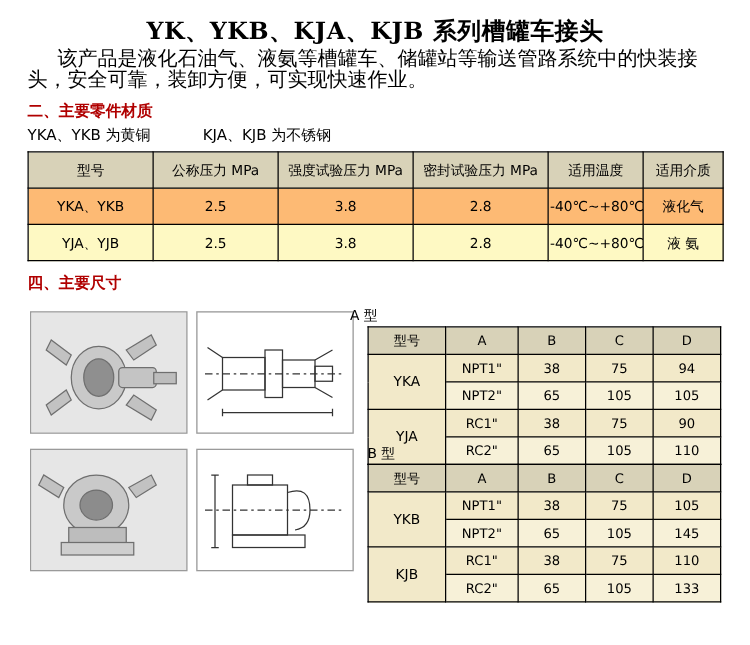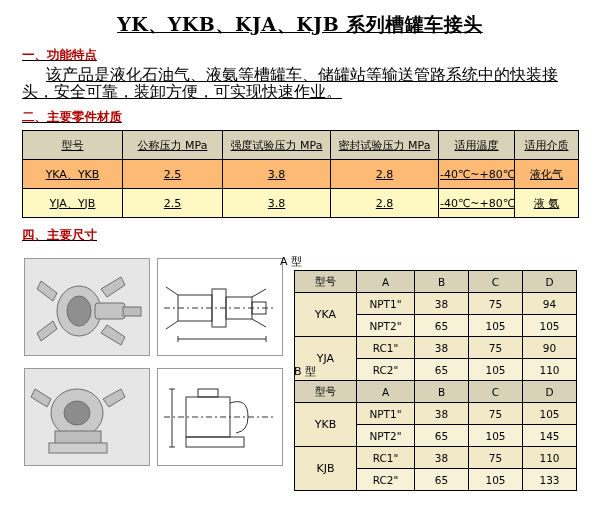--- a/index.html
+++ b/index.html
@@ -12,21 +12,20 @@
     background: #ffffff;
     font-family: "DejaVu Sans", "Liberation Sans", sans-serif;
     color: #000000;
     overflow: hidden;
     position: relative;
   }
   .page {
     position: relative;
     width: 600px;
     height: 516px;
-    text-decoration: underline;
   }
   .title {
     text-align: center;
     font-size: 19px;
     font-weight: bold;
     letter-spacing: 0.5px;
     padding-top: 12px;
     font-family: "DejaVu Serif", "Liberation Serif", serif;
   }
   .section-head {
@@ -136,24 +135,28 @@
   
   .photo svg, .line svg { display: block; }
 </style>
 </head>
 <body>
 
 <div class="page">
 
   <div class="title">YK、YKB、KJA、KJB 系列槽罐车接头</div>
 
-  <div class="section-head">一、功能特点</div>
   <div class="para">该产品是液化石油气、液氨等槽罐车、储罐站等输送管路系统中的快装接头，安全可靠，装卸方便，可实现快速作业。</div>
 
   <div class="section-head">二、主要零件材质</div>
+  <div class="matline">
+    <span>YKA、YKB 为黄铜</span>
+    <span class="gap"></span>
+    <span>KJA、KJB 为不锈钢</span>
+  </div>
 
 
   <table class="spec">
     <colgroup>
       <col style="width:100px">
       <col style="width:100px">
       <col style="width:108px">
       <col style="width:108px">
       <col style="width:76px">
       <col style="width:64px">

